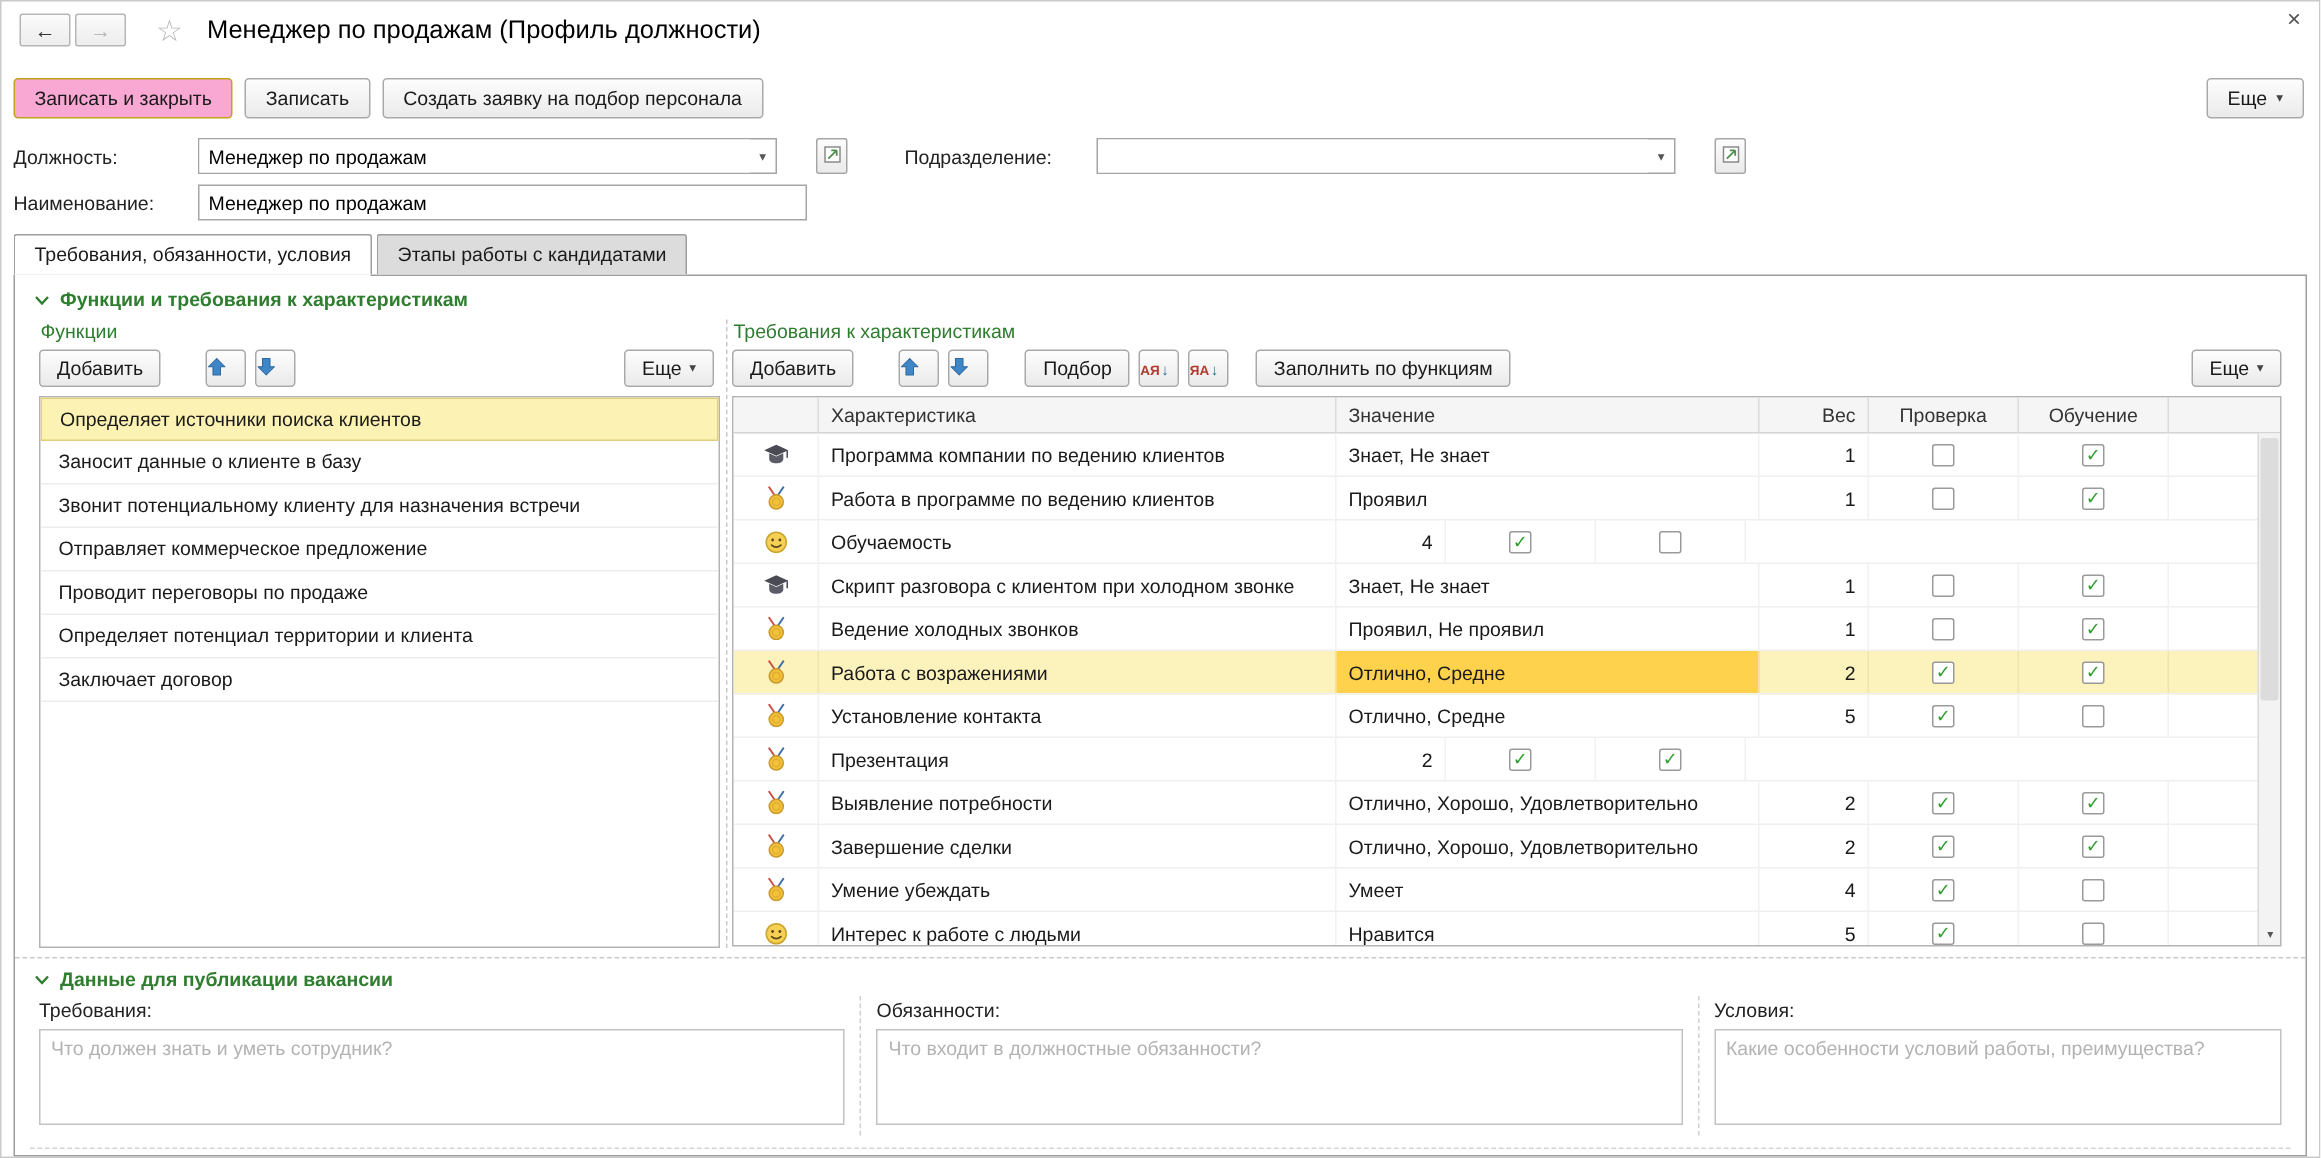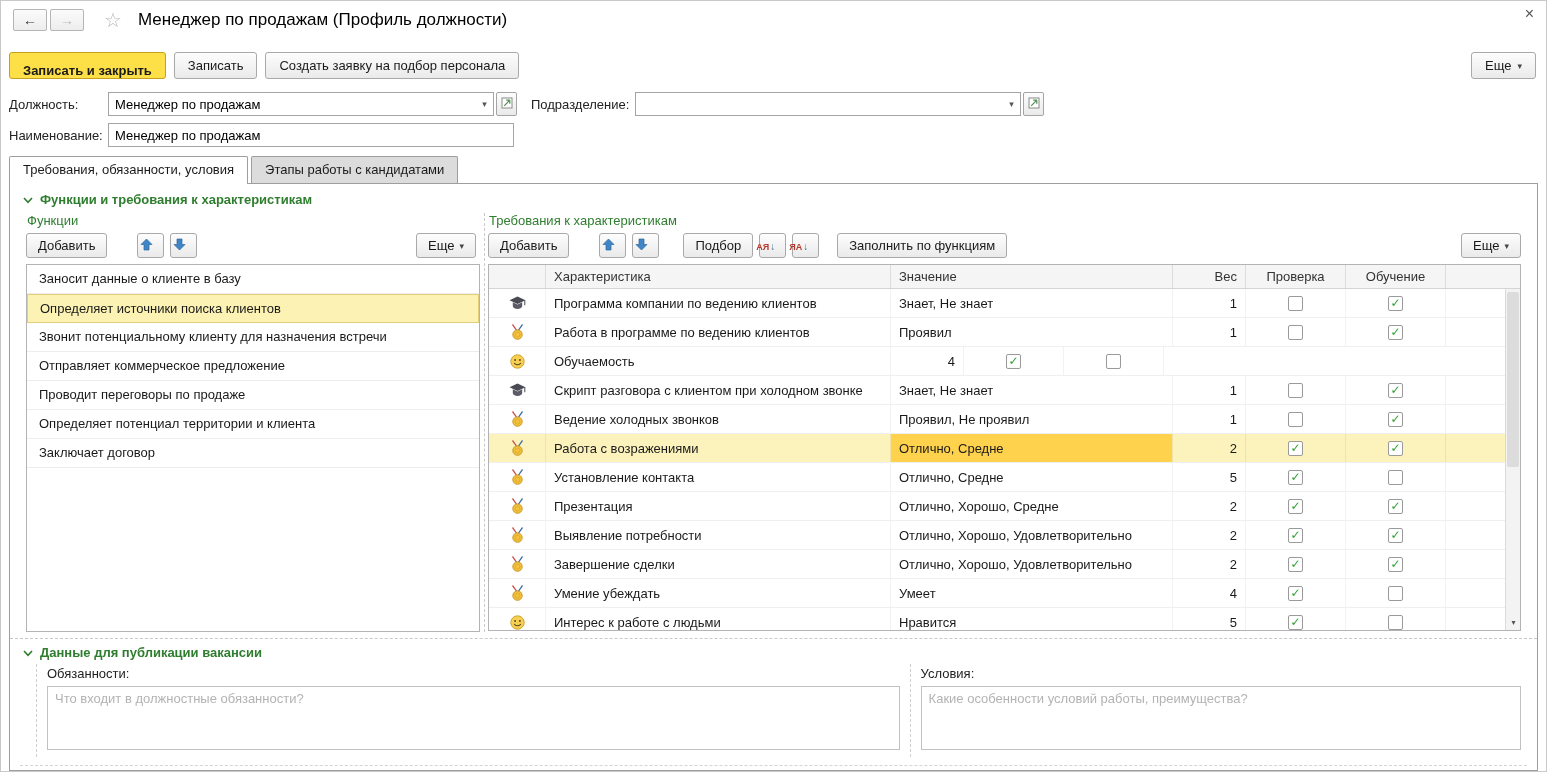--- a/index.html
+++ b/index.html
@@ -21,26 +21,26 @@
   .nav-btn.disabled { color:#b9b9b9; }
   .star { font-size:20px; color:#b9b9b9; margin:0 16px 0 20px; cursor:pointer; }
   .wtitle { font-size:17px; color:#000; }
   .close-x { margin-left:auto; font-size:16px; color:#555; cursor:pointer; align-self:flex-start; margin-top:4px; margin-right:2px; }
 
   
   .toolbar { display:flex; align-items:center; gap:8px; padding:13px 10px 6px 8px; flex:0 0 auto; }
   .btn { height:27px; padding:0 13px; border:1px solid #a9a9a9; border-radius:3px;
     background:linear-gradient(#fdfdfd,#eaeaea); font-size:13px; color:#1a1a1a;
     display:inline-flex; align-items:center; gap:6px; cursor:pointer; white-space:nowrap; }
-  .btn.primary { background:#fde047; border-color:#c2a11f; font-weight:bold;align-items:flex-end; }
+  .btn.primary { background:#f9a8d4; border-color:#c2a11f; font-weight:normal; }
   .caret { font-size:9px; color:#444; }
   .spacer { flex:1; }
 
   
-  .frow { display:flex; align-items:center; margin:7px 0 0 8px; flex:0 0 auto; }
+  .frow { display:flex; align-items:center; margin:7px 0 0 8px; flex:0 0 auto;gap:24px; }
   .flabel { color:#222; }
   .lbl-pos, .lbl-name { width:99px; }
   .lbl-dep { width:104px; margin-left:14px; }
   .combo { display:flex; align-items:center; width:386px; height:24px;
     border:1px solid #a5a5a5; background:#fff; }
   .combo input { flex:1; min-width:0; height:100%; border:none; outline:none; padding:0 6px; font:inherit; }
   .combo-caret { width:17px; text-align:center; font-size:9px; color:#555; cursor:pointer; }
   .openbtn { width:21px; height:24px; margin-left:2px; border:1px solid #a5a5a5; border-radius:2px;
     background:linear-gradient(#fdfdfd,#eaeaea); display:flex; align-items:center; justify-content:center; cursor:pointer; }
   .txtinput { width:406px; height:24px; border:1px solid #a5a5a5; padding:0 6px; font:inherit; outline:none; }
@@ -61,21 +61,21 @@
   .panels { display:flex; flex:0 0 auto; min-height:0; }
   .fn-panel { width:470px; padding-left:16px; flex:0 0 auto; }
   .vsplit { border-left:1px dashed #c9c9c9; margin:2px 3px 0 4px; }
   .req-panel { flex:1; min-width:0; padding-right:16px; }
 
   .panel-title { color:#2f7d2f; margin:2px 0 5px 1px; }
   .ptoolbar { display:flex; align-items:center; gap:6px; margin-bottom:6px; }
   .sbtn { height:25px; padding:0 11px; border:1px solid #a9a9a9; border-radius:3px;
     background:linear-gradient(#fdfdfd,#eaeaea); font-size:13px;
     display:inline-flex; align-items:center; gap:5px; cursor:pointer; white-space:nowrap; }
-  .ibtn { width:27px; padding:10px; justify-content:flex-end; }
+  .ibtn { width:27px; padding:0; justify-content:flex-start; }
   .sort-letters { font-size:9px; font-weight:bold; color:#b03a2e; }
   .sort-arrow { font-size:10px; color:#31708f; margin-left:1px; }
 
   .fn-list { border:1px solid #b3b3b3; height:368px; background:#fff; overflow:hidden; }
   .fn-item { height:29px; line-height:27px; padding:0 12px; border-bottom:1px solid #ededed;
     white-space:nowrap; overflow:hidden; cursor:pointer; }
   .fn-item.sel { background:#fcf2b3; border:1px solid #e3cf7a; }
 
   .tbl { border:1px solid #b3b3b3; height:367px; position:relative; overflow:hidden; background:#fff; }
   .thead { display:flex; height:24px; background:#f5f5f5; border-bottom:1px solid #d4d4d4; }
@@ -220,22 +220,22 @@
                   <path d="M6.5,12 L1,6.5 H4 V1 H9 V6.5 H12 Z" fill="#3e86c7" stroke="#2f689c" stroke-width="0.7" stroke-linejoin="round"></path>
                 </svg></span>
             </div>
           <div class="spacer"></div>
           <div class="sbtn" style="margin-right:4px">
             <span>Еще</span>
             <span class="caret">▾</span>
           </div>
         </div>
         <div class="fn-list">
+            <div class="fn-item sel">Определяет источники поиска клиентов</div>
             <div class="fn-item">Заносит данные о клиенте в базу</div>
-            <div class="fn-item sel">Определяет источники поиска клиентов</div>
             <div class="fn-item">Звонит потенциальному клиенту для назначения встречи</div>
             <div class="fn-item">Отправляет коммерческое предложение</div>
             <div class="fn-item">Проводит переговоры по продаже</div>
             <div class="fn-item">Определяет потенциал территории и клиента</div>
             <div class="fn-item">Заключает договор</div>
           </div>
       </div>
 
       <div class="vsplit"></div>
 
@@ -428,21 +428,20 @@
               <div class="trow">
                 <div class="tc c-icon">
                   <svg width="13" height="16" viewBox="0 0 13 16">
                     <polygon points="2,0 6.5,6.6 5,6.6 1,0.9" fill="#c94f46"></polygon>
                     <polygon points="11,0 6.5,6.6 8,6.6 12,0.9" fill="#3e6ea8"></polygon>
                     <circle cx="6.5" cy="10.6" r="4.7" fill="#f3c13a" stroke="#c9992a" stroke-width="1"></circle>
                     <circle cx="6.5" cy="10.6" r="2.5" fill="none" stroke="#dfae31" stroke-width="1"></circle>
                   </svg>
                 </div>
                 <div class="tc c-char">Презентация</div>
-                <div class="tc c-val">Отлично, Хорошо, Средне</div>
                 <div class="tc c-weight">2</div>
                 <div class="tc c-check">
                   <div class="cbx on">✓</div>
                 </div>
                 <div class="tc c-check">
                   <div class="cbx on">✓</div>
                 </div>
                 <div class="tc c-extra"></div>
               </div>
               <div class="trow">
@@ -535,20 +534,24 @@
     </div>
 
     <div class="pub">
       <div class="section-hdr">
         <span><svg width="10" height="7" viewBox="0 0 10 7">
               <polyline points="1,1 5,5.3 9,1" fill="none" stroke="#2f7d2f" stroke-width="1.6"></polyline>
             </svg></span>
         <span>Данные для публикации вакансии</span>
       </div>
       <div class="pub-fields">
+        <div class="pfield pf-a">
+          <span class="flabel">Требования:</span>
+          <textarea placeholder="Что должен знать и уметь сотрудник?" style=""></textarea>
+        </div>
         <div class="pfield pf-b">
           <span class="flabel">Обязанности:</span>
           <textarea placeholder="Что входит в должностные обязанности?" style=""></textarea>
         </div>
         <div class="pfield pf-c">
           <span class="flabel">Условия:</span>
           <textarea placeholder="Какие особенности условий работы, преимущества?" style=""></textarea>
         </div>
       </div>
       <div class="pub-dash-bottom"></div>

